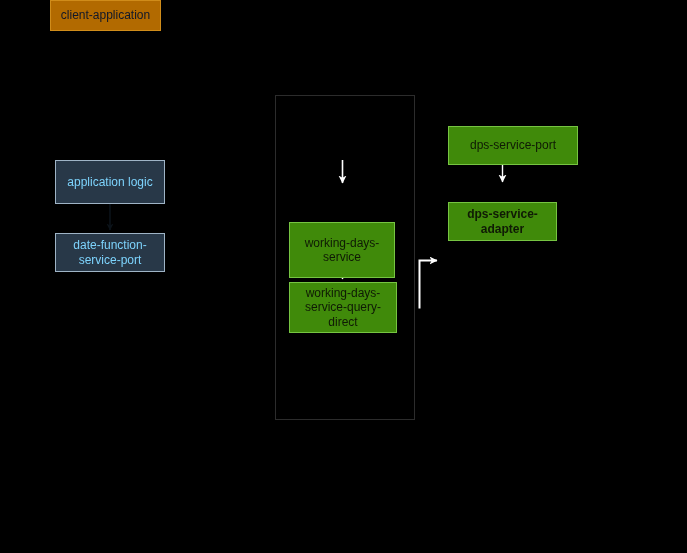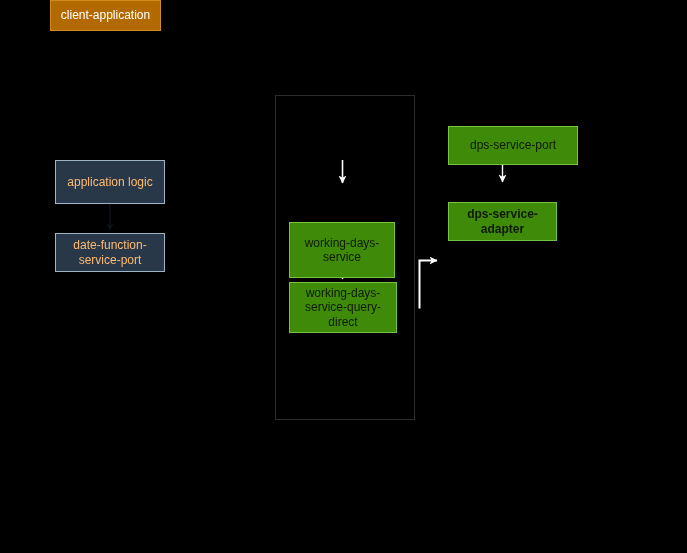--- a/index.html
+++ b/index.html
@@ -33,27 +33,27 @@
     padding: 2px 4px;
   }
   
   .node-client {
     left: 50px;
     top: 0px;
     width: 111px;
     height: 31px;
     background: #b26a00;
     border: 1px solid #d08c1a;
-    color: #ffffff;
+    color: #0f172a;
   }
   
   .node-slate {
     background: #283848;
     border: 1px solid #9fb4c6;
-    color: #fdba74;
+    color: #7dd3fc;
   }
   .node-app-logic {
     left: 55px;
     top: 160px;
     width: 110px;
     height: 44px;
   }
   .node-date-port {
     left: 55px;
     top: 233px;

